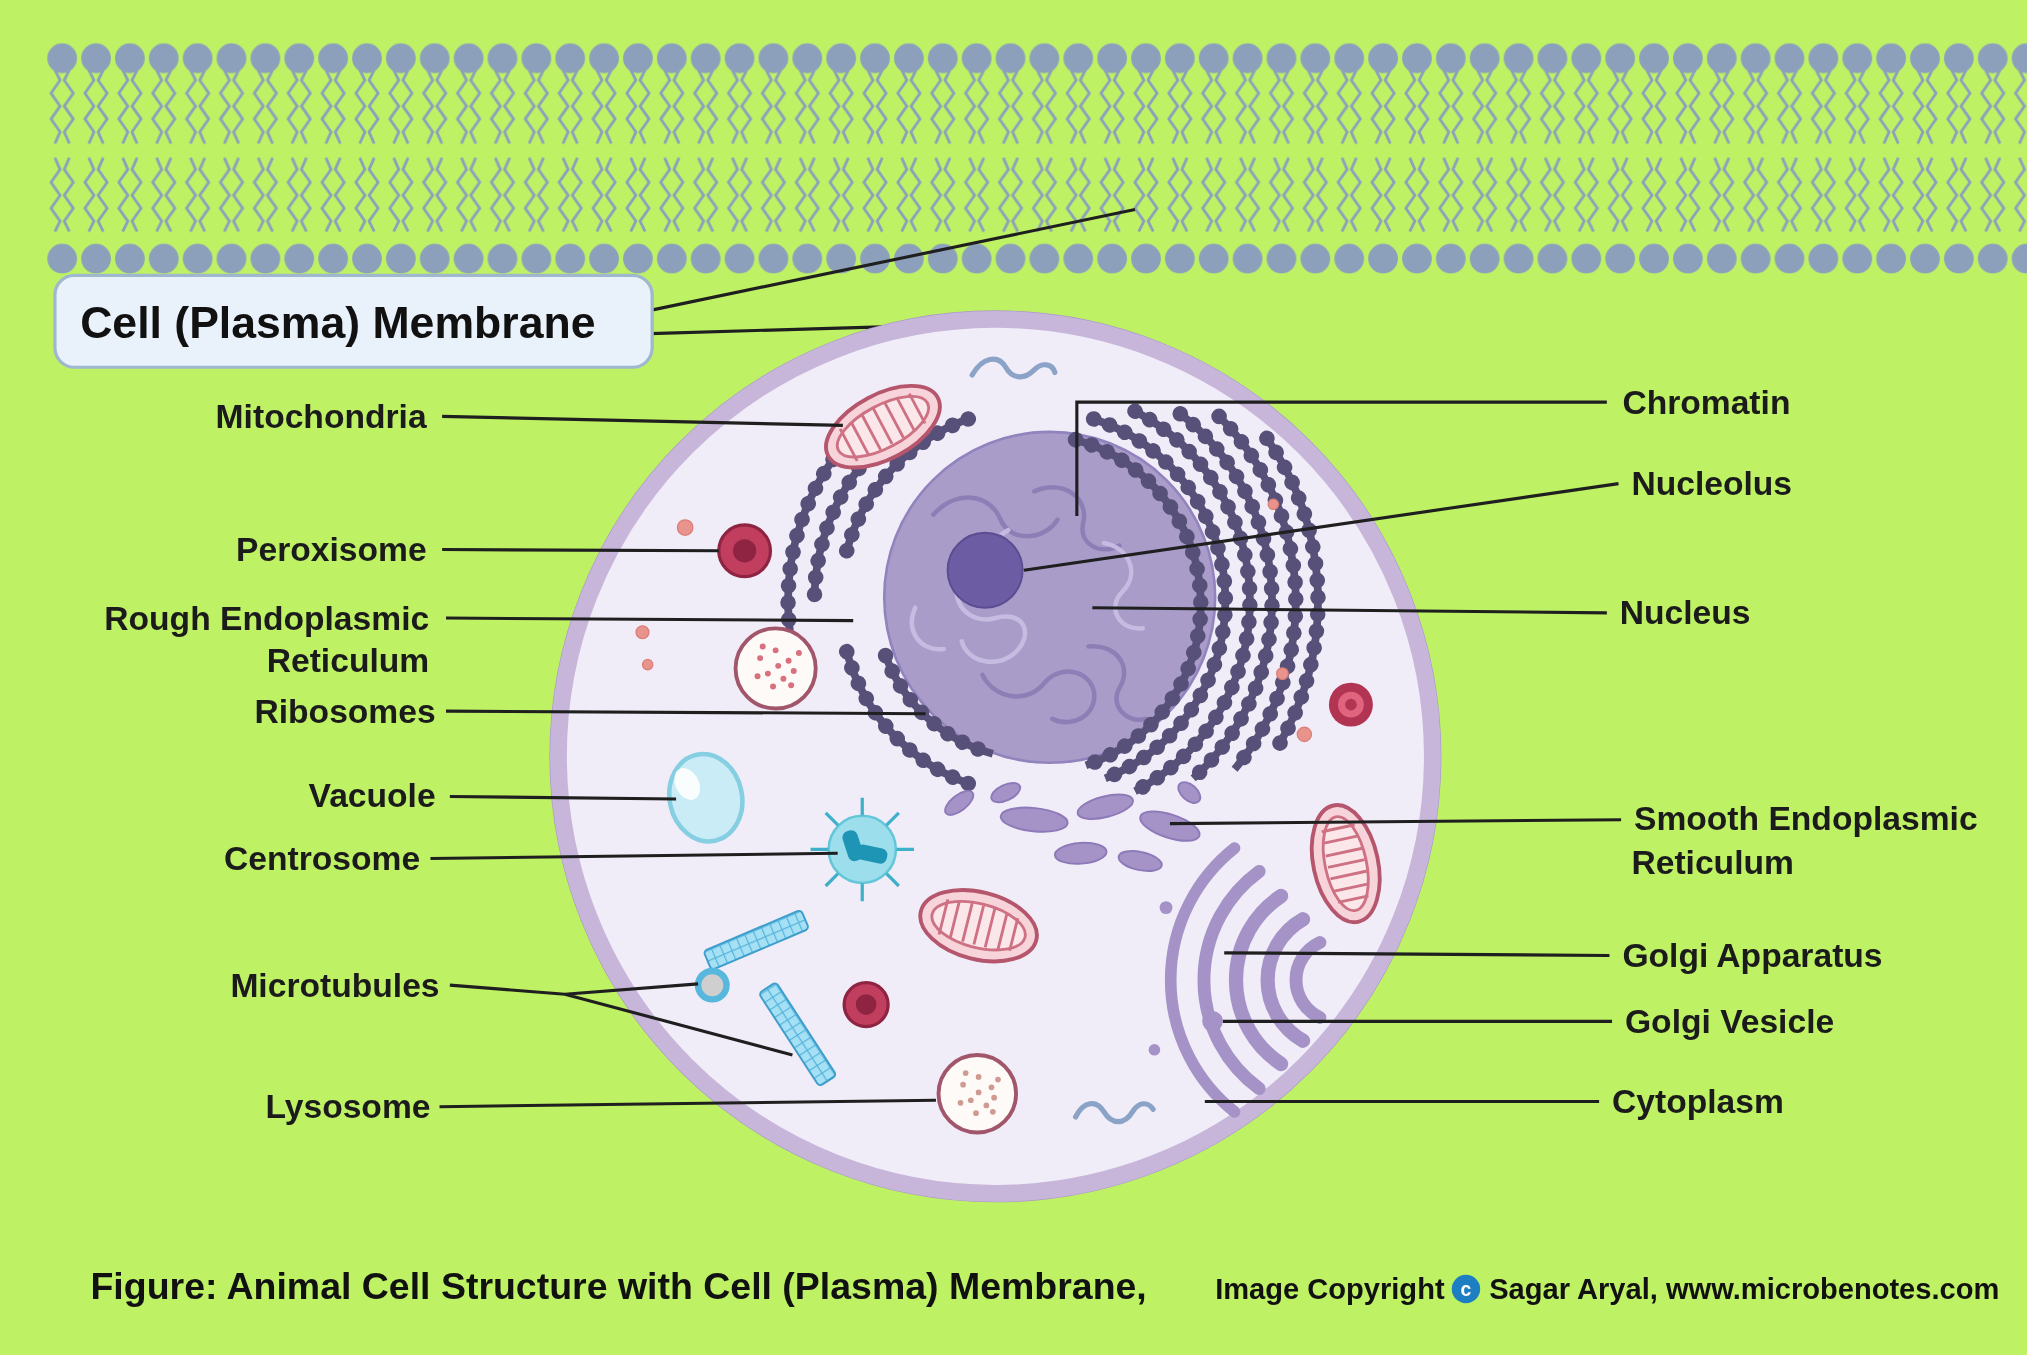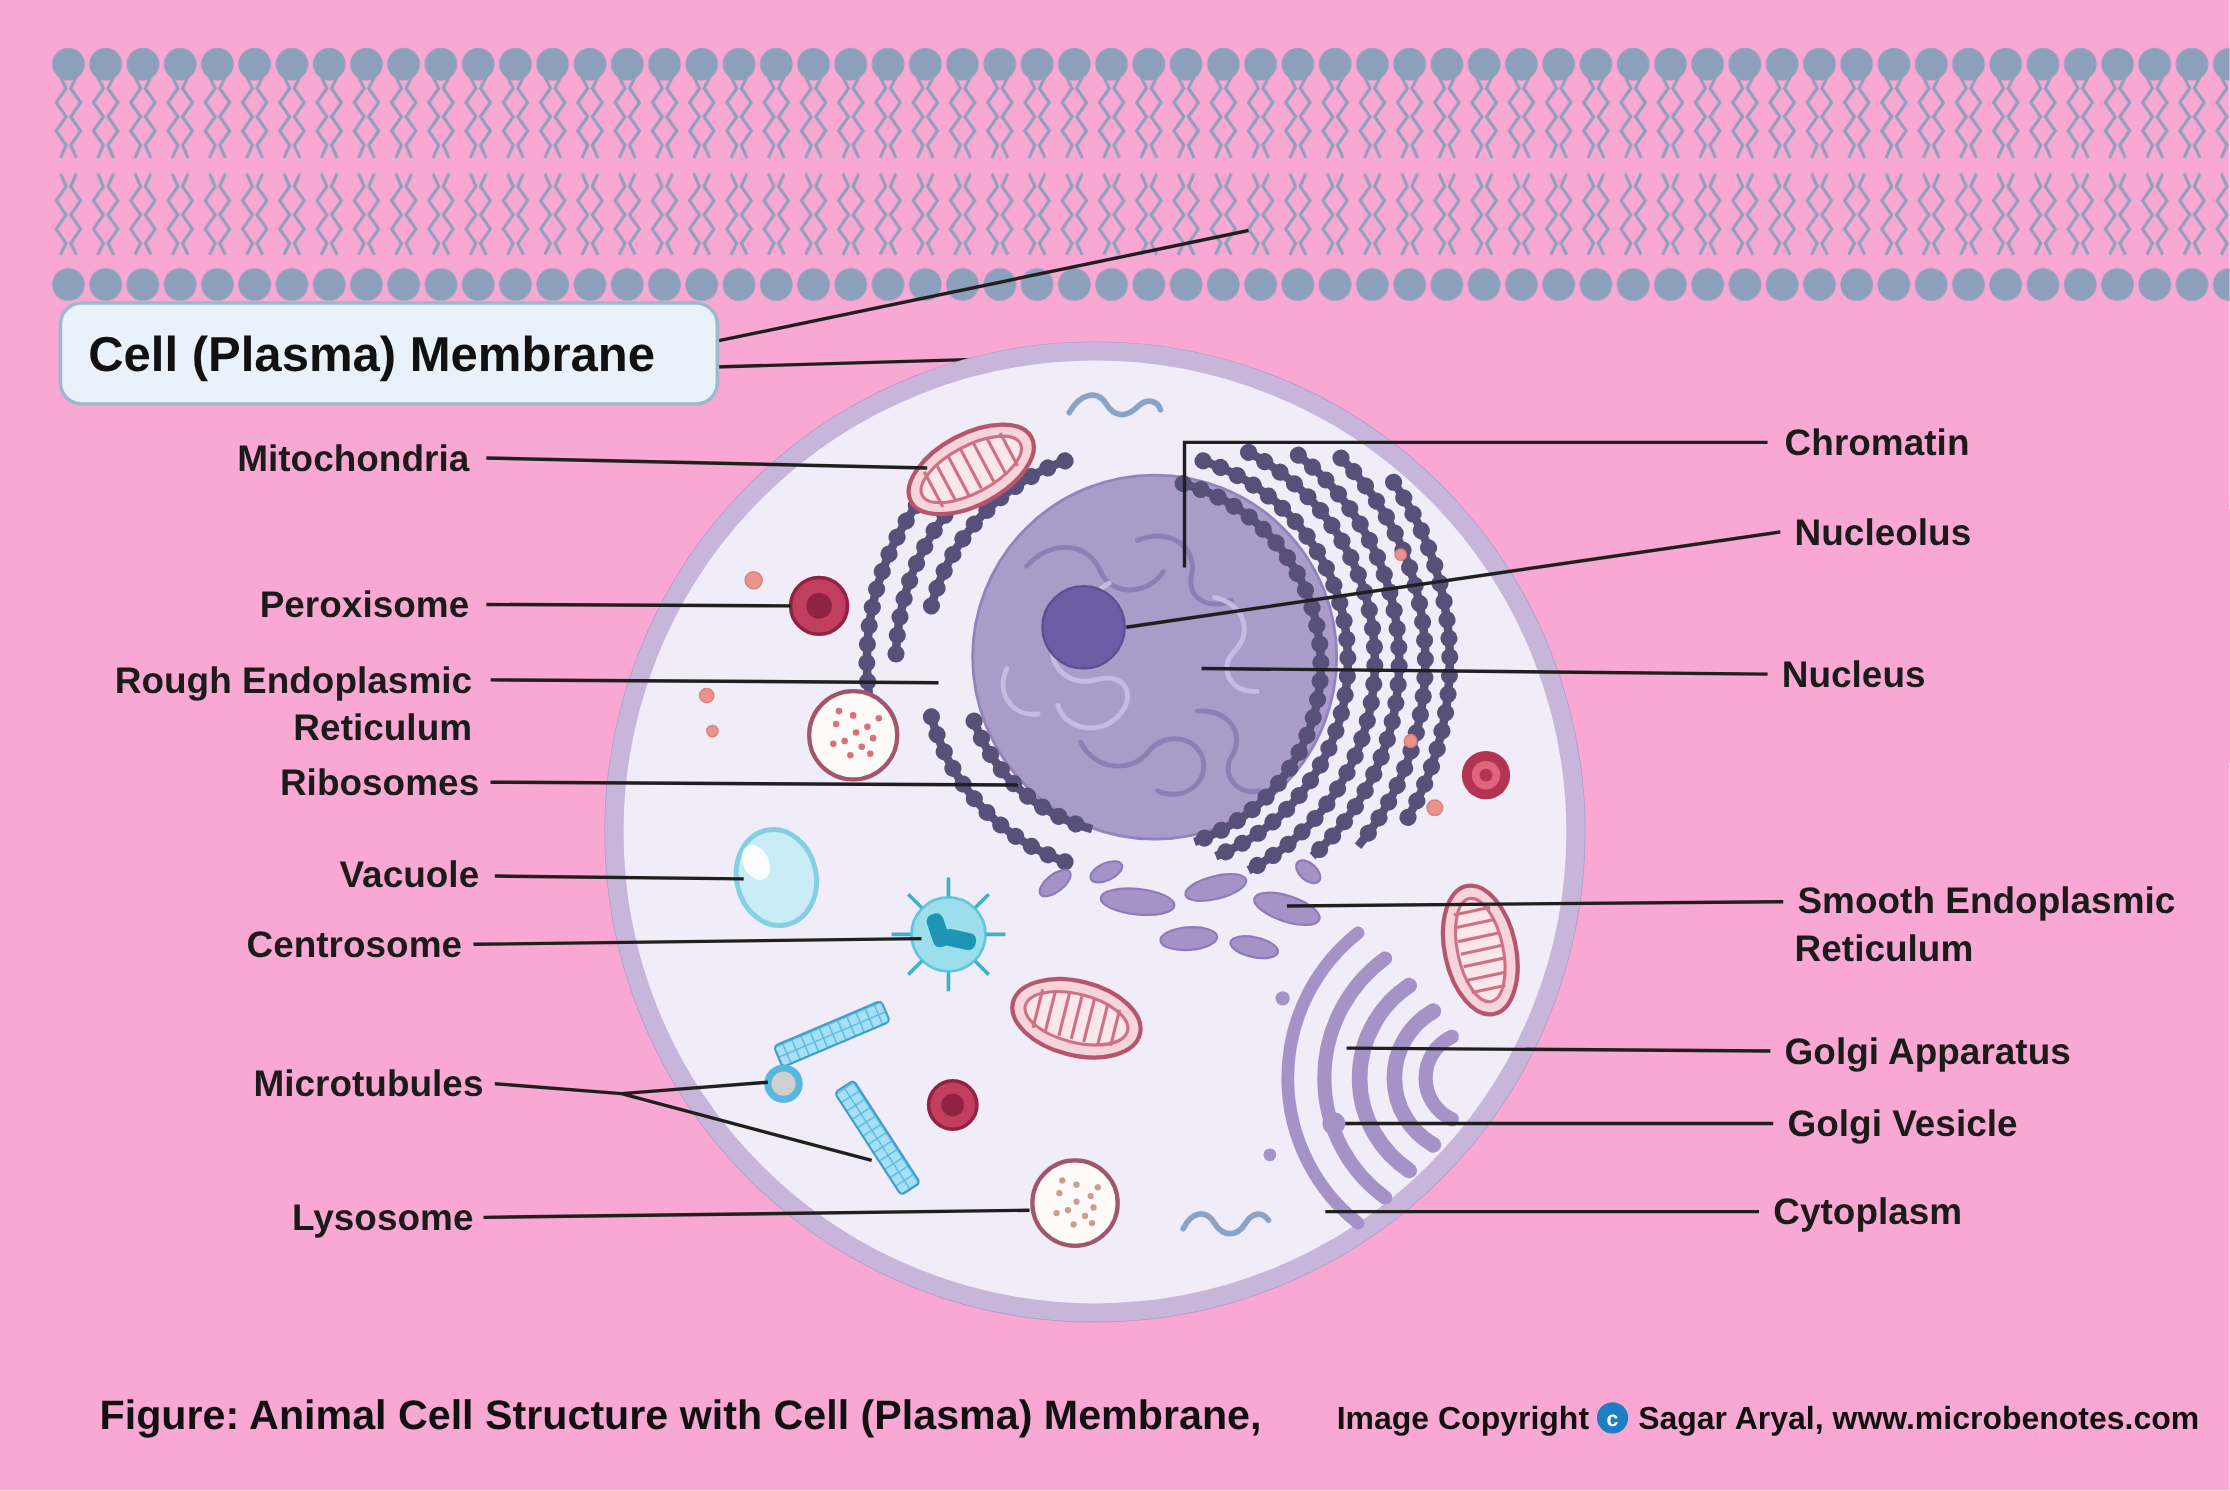--- a/index.html
+++ b/index.html
@@ -1,16 +1,16 @@
 <!DOCTYPE html>
 <html><head>
 <meta charset="utf-8">
 <style>
   html,body{margin:0;padding:0;background:#ffffff;}
-  .page{position:relative;width:2027px;height:1355px;background:#f9a8d4;overflow:hidden;
+  .page{position:relative;width:2027px;height:1355px;background:#bef264;overflow:hidden;
         font-family:"Liberation Sans",sans-serif;}
   svg{display:block;}
   .lbl{font-family:"Liberation Sans",sans-serif;font-weight:bold;font-size:26px;fill:#1b1b1b;}
   .box-lbl{font-family:"Liberation Sans",sans-serif;font-weight:bold;font-size:34.5px;fill:#111111;}
   .cap-big{font-family:"Liberation Sans",sans-serif;font-weight:bold;font-size:29px;fill:#111111;}
   .cap-small{font-family:"Liberation Sans",sans-serif;font-weight:bold;font-size:22.5px;fill:#111111;}
   .cap-badge{font-family:"Liberation Sans",sans-serif;font-weight:bold;font-size:15px;fill:#ffffff;}
   .lead{stroke:#1f1f1f;stroke-width:2.4;fill:none;}
   .erline{stroke:#575079;stroke-width:6;fill:none;}
   .erdot{stroke:#575079;stroke-width:12;stroke-dasharray:0.1 13;stroke-linecap:round;fill:none;}

